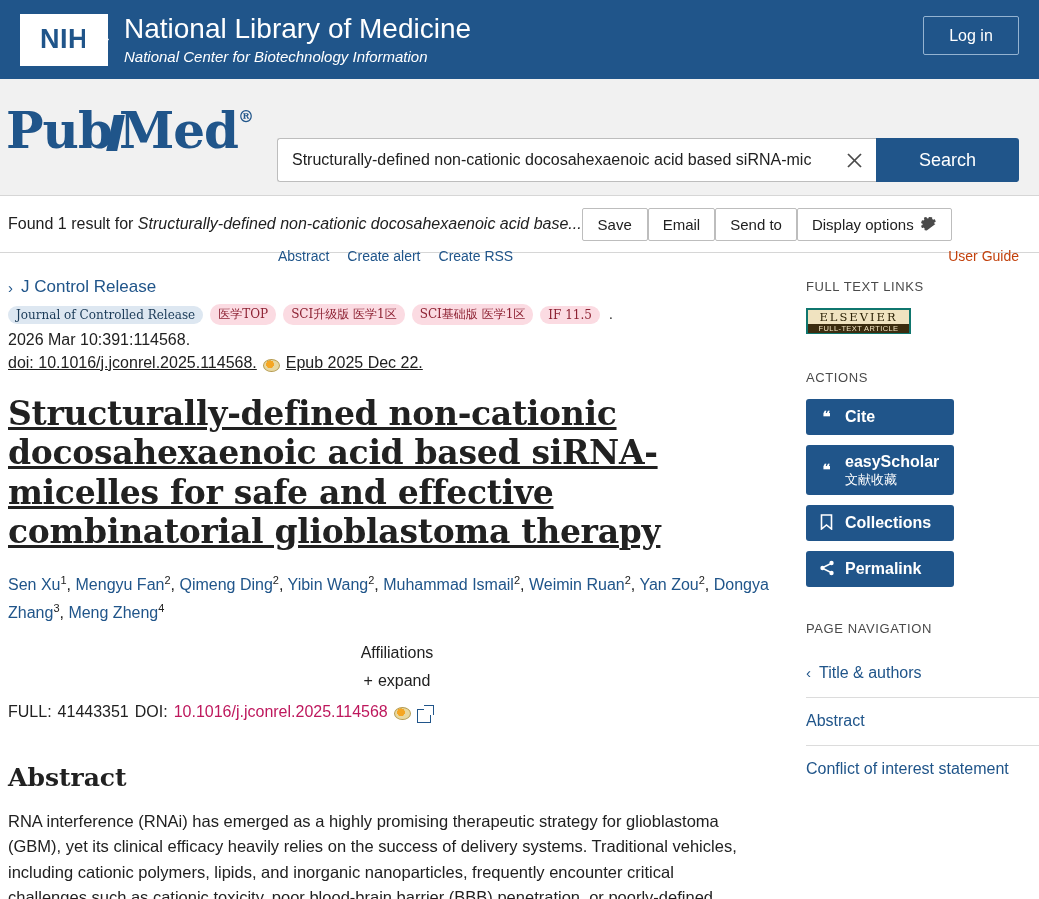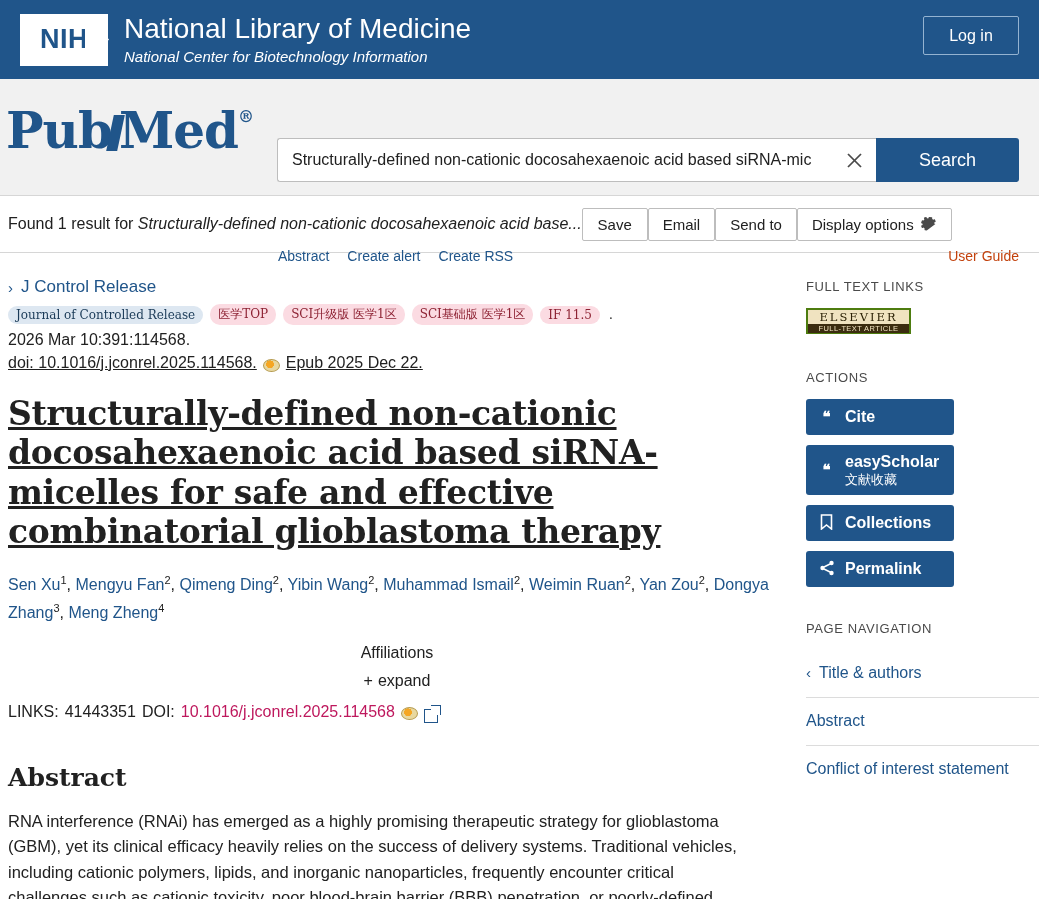--- a/index.html
+++ b/index.html
@@ -308,21 +308,21 @@
   }
   .side-head {
     font-size: 13px;
     letter-spacing: 0.6px;
     color: #4a4a4a;
     text-transform: uppercase;
     margin-bottom: 14px;
   }
   #elsevier-logo {
     width: 105px; height: 26px;
-    border: 2px solid #4d7c0f;
+    border: 2px solid #0f766e;
     background: #f0e3c0;
     display: flex; flex-direction: column;
     align-items: center; justify-content: center;
     cursor: pointer;
   }
   #elsevier-logo .l1 { font-size: 11.5px; letter-spacing: 2px; font-family: "DejaVu Serif", serif; color:#2b2105;}
   #elsevier-logo .l2 { font-size: 7.5px; letter-spacing: 0.4px; background:#3b2c0f; color:#f0e3c0; width:100%; text-align:center;}
   .actions-gap { height: 36px; }
   .action-btn {
     width: 148px;
@@ -448,21 +448,21 @@
 
     <div id="affil-row">
       <span>Affiliations</span>
       <span class="expand">
           <span>+</span>
           <span>expand</span>
         </span>
     </div>
 
     <div id="pmid-row">
-      <span>LINKS:</span>
+      <span>FULL:</span>
       <span>41443351</span>
       <span>DOI:</span>
       <a>10.1016/j.jconrel.2025.114568</a>
       <span class="oa-icon"></span>
       <span class="ext-icon"></span>
     </div>
 
     <h2 id="abstract-h">Abstract</h2>
     <p id="abstract-p">RNA interference (RNAi) has emerged as a highly promising therapeutic strategy for glioblastoma (GBM), yet its clinical efficacy heavily relies on the success of delivery systems. Traditional vehicles, including cationic polymers, lipids, and inorganic nanoparticles, frequently encounter critical challenges such as cationic toxicity, poor blood-brain barrier (BBB) penetration, or poorly-defined structures that hinder their clinical translation. To overcome these challenges, we</p>
   </div>

